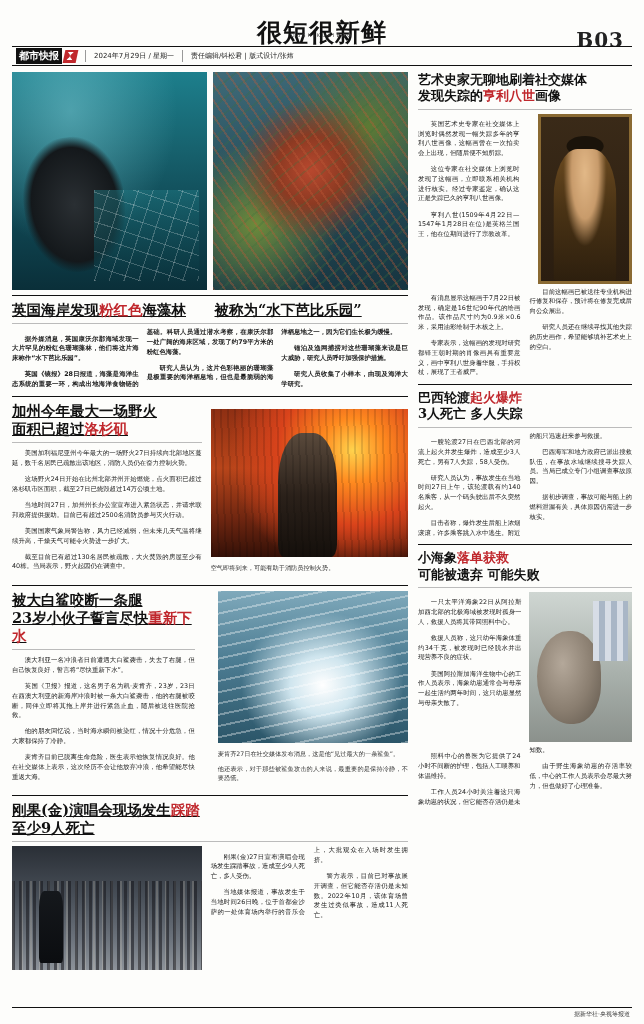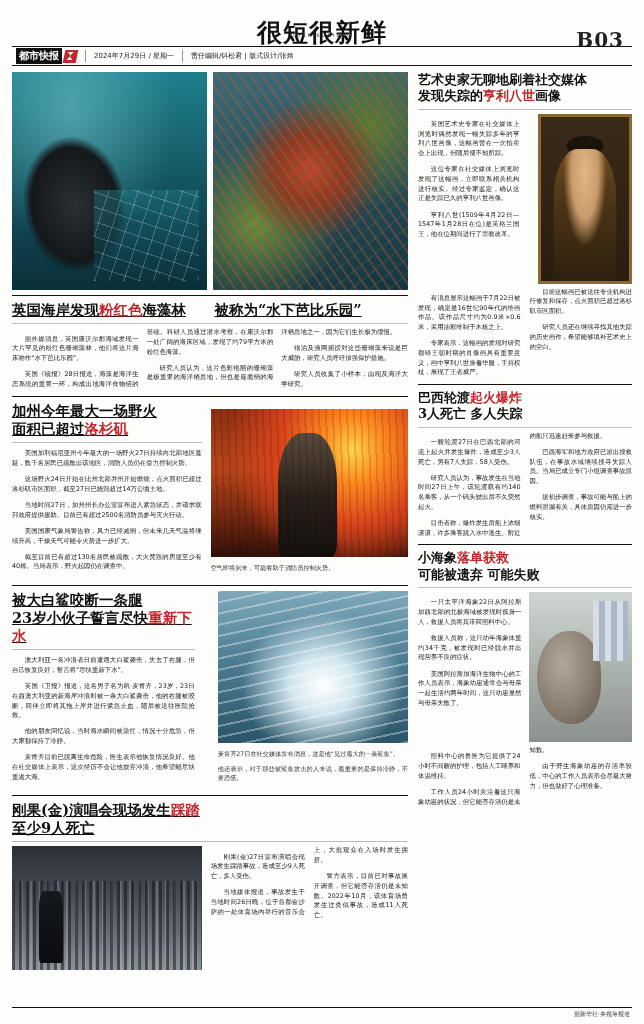--- a/index.html
+++ b/index.html
@@ -264,21 +264,21 @@
           <div class="photo ph-algae" style="width:50%;"></div>
         </div>
         <div class="rule"></div>
         <div style="display:flex; gap:9px;">
           <div class="headline hl-big" style="width:50%;">
             <span>英国海岸发现</span><span class="red">粉红色</span><span>海藻林</span>
           </div>
           <div class="headline hl-big" style="width:50%;">被称为“水下芭比乐园”</div>
         </div>
         <div class="rule-thin"></div>
-        <div class="three-col-text" style="margin-top:3px;">
+        <div class="three-col-text" style="margin-top:3px;font-weight:bold;">
           <p class="body-text">据外媒消息，英国康沃尔郡海域发现一大片罕见的粉红色珊瑚藻林，他们将这片海床称作“水下芭比乐园”。</p>
           <p class="body-text">英国《镜报》28日报道，海藻是海洋生态系统的重要一环，构成出地海洋食物链的基础。科研人员通过潜水考察，在康沃尔郡一处广阔的海床区域，发现了约79平方米的粉红色海藻。</p>
           <p class="body-text">研究人员认为，这片色彩艳丽的珊瑚藻是极重要的海洋栖息地，但也是最脆弱的海洋栖息地之一，因为它们生长极为缓慢。</p>
           <p class="body-text">锚泊及渔网捕捞对这些珊瑚藻来说是巨大威胁，研究人员呼吁加强保护措施。</p>
           <p class="body-text">研究人员收集了小样本，由现及海洋大学研究。</p>
         </div>
       </div>
 
       <div class="rule" style="margin-top:6px;"></div>
 
@@ -361,21 +361,21 @@
           <div style="width:48%;">
             <div class="photo ph-portrait">
               <div class="phat"></div>
               <div class="pfigure"></div>
             </div>
           </div>
         </div>
         <div class="two-col-text" style="margin-top:4px;">
           <p class="body-text">有消息显示这幅画于7月22日被发现，确定是16世纪90年代的绘画作品。该作品尺寸约为0.9米×0.6米，采用油彩绘制于木板之上。</p>
           <p class="body-text">专家表示，这幅画的发现对研究都铎王朝时期的肖像画具有重要意义，画中亨利八世身着华服，手持权杖，展现了王者威严。</p>
-          <p class="body-text">目前这幅画已被送往专业机构进行修复和保存，点火面积已超过洛杉矶市区面积。</p>
+          <p class="body-text">目前这幅画已被送往专业机构进行修复和保存，预计将在修复完成后向公众展出。</p>
           <p class="body-text">研究人员还在继续寻找其他失踪的历史画作，希望能够填补艺术史上的空白。</p>
         </div>
       </div>
 
       <div class="rule" style="margin-top:6px;"></div>
 
       <div style="margin-top:4px;">
         <div class="headline hl-med">
           <span>巴西轮渡</span><span class="red">起火爆炸</span>
         </div>

